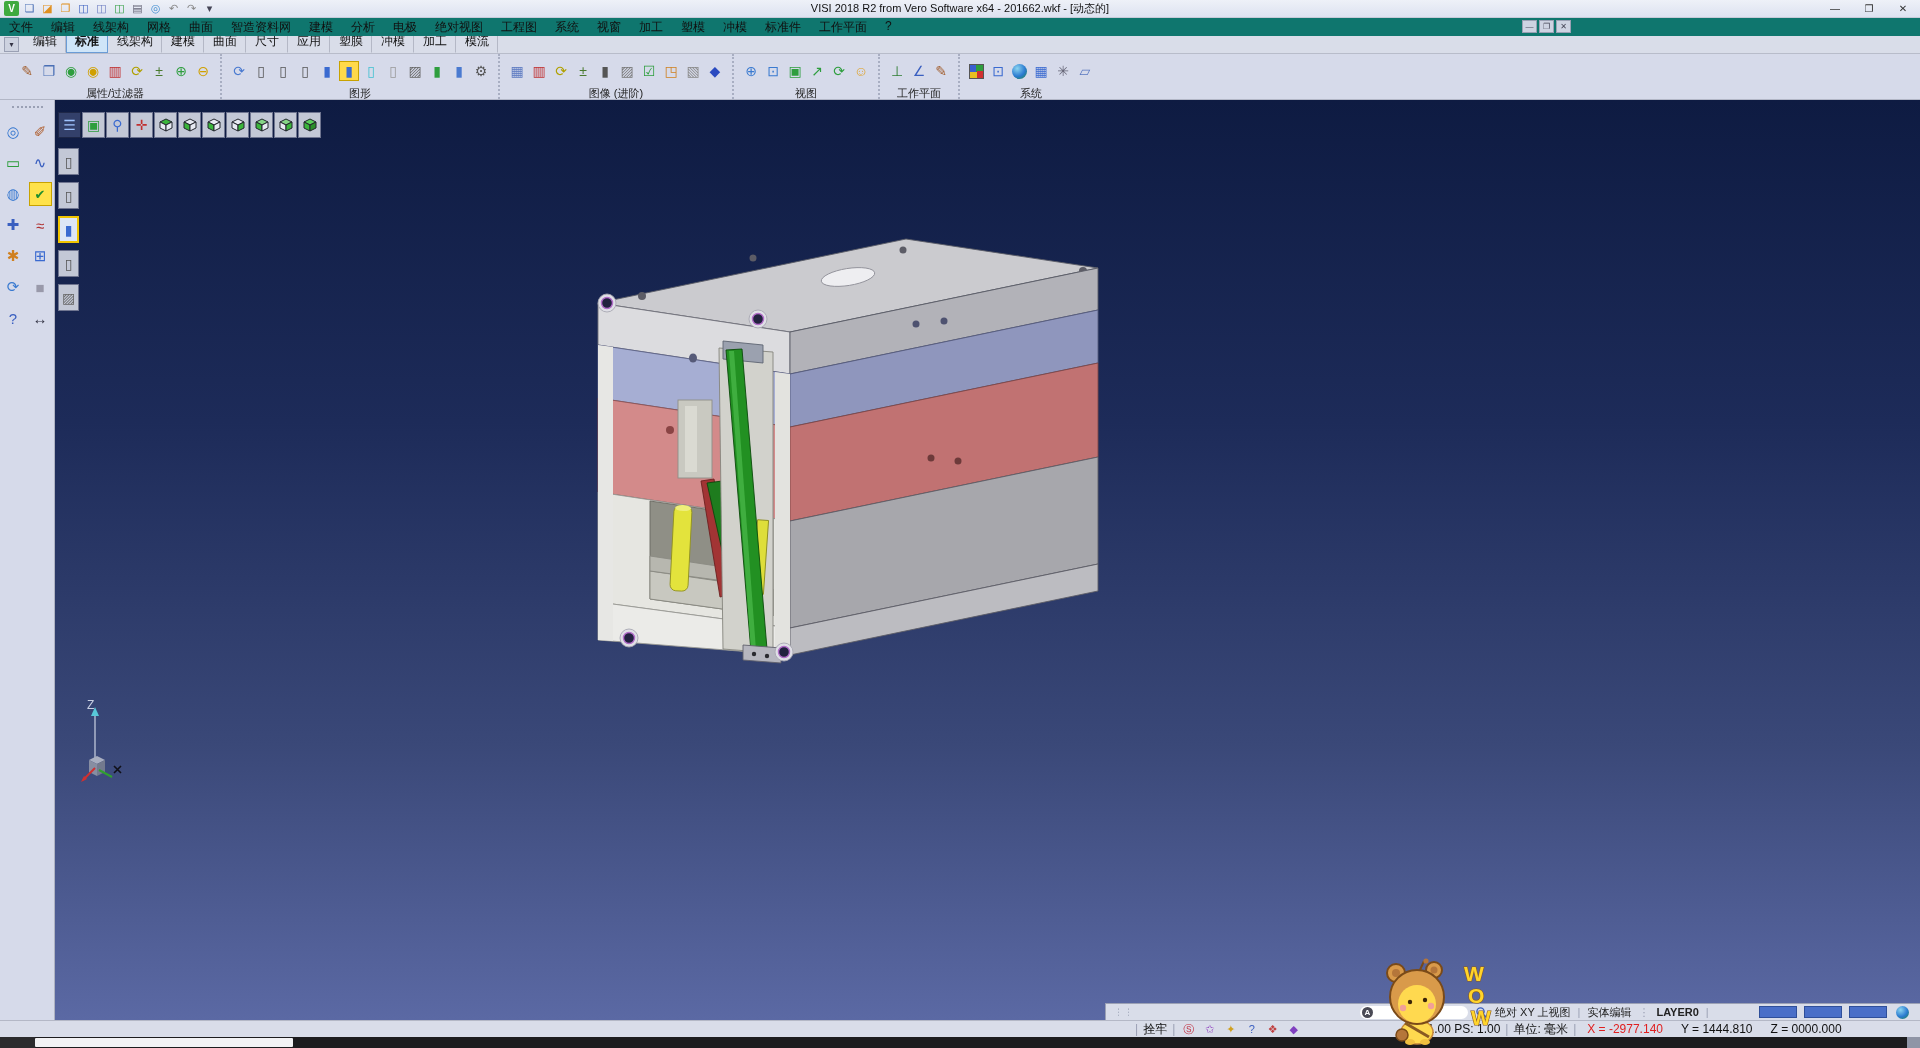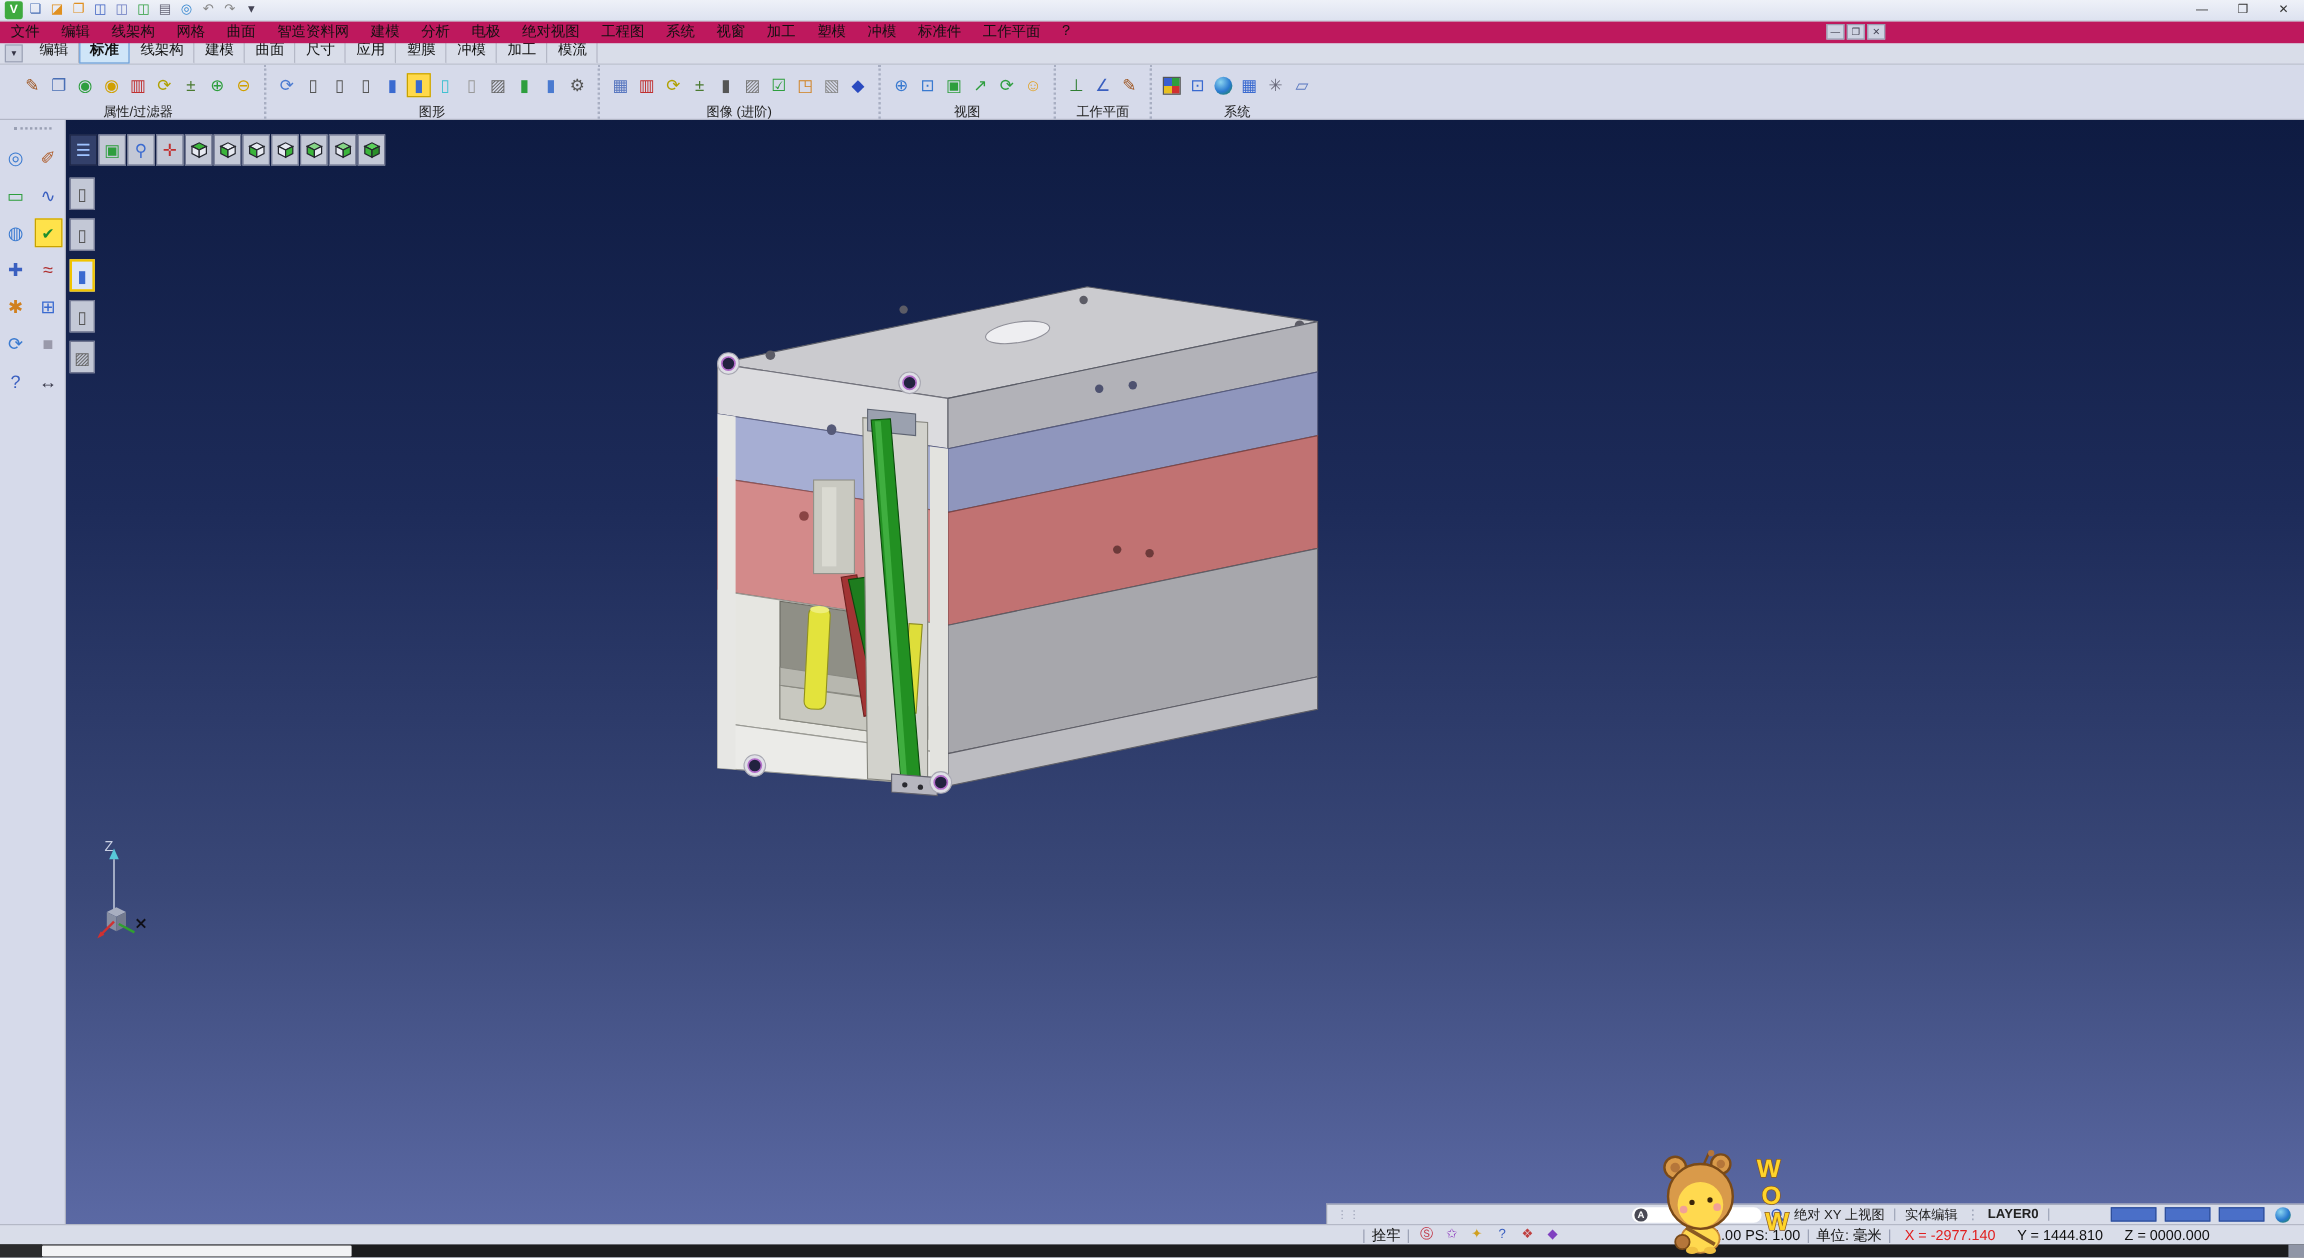--- a/index.html
+++ b/index.html
@@ -6,21 +6,21 @@
   body{width:1920px;height:1048px;overflow:hidden;font-family:"Liberation Sans",sans-serif;background:#d9dde9;color:#111}
   
   .titlebar{height:18px;display:flex;align-items:center;background:linear-gradient(#eef1f8,#dde2f0);border-bottom:1px solid #c6cad8;position:relative}
   .qa-icons{display:flex;align-items:center;gap:3px;padding-left:4px;z-index:2}
   .qa-icons .ico{width:15px;height:15px;font-size:11px;line-height:15px;text-align:center;overflow:hidden}
   .qa-icons .logo{background:#3faa3f;color:#fff;font-weight:bold;border-radius:2px;font-size:10px}
   .title-text{position:absolute;left:0;right:0;text-align:center;font-size:11px;color:#101010}
   .win-controls{margin-left:auto;display:flex;z-index:2}
   .win-btn{width:34px;height:17px;text-align:center;font-size:10px;line-height:17px;color:#333}
   
-  .menubar{height:18px;display:flex;align-items:flex-start;background:#be185d;font-size:12px;position:relative}
+  .menubar{height:18px;display:flex;align-items:center;background:#0f766e;font-size:12px;position:relative}
   .menu-item{padding:0 9px;white-space:nowrap}
   .mdi-controls{position:absolute;left:1522px;top:2px;display:flex;gap:2px}
   .mdi-btn{width:15px;height:13px;border:1px solid #9aa0b4;background:#ced3e2;font-size:8px;line-height:11px;text-align:center;color:#445}
   
   .tabbar{height:18px;display:flex;align-items:flex-end;background:#d9dde9;border-bottom:1px solid #b8bcca;padding-left:4px}
   .tab-drop{width:15px;height:15px;border:1px solid #9aa0b4;background:#cdd2e0;font-size:8px;text-align:center;line-height:13px;margin:0 5px 1px 0;color:#334}
   .tab{padding:1px 8px 2px;font-size:12px;border:1px solid transparent;border-right:1px solid #b4b8c6;white-space:nowrap}
   .tab.active{background:#cfe5f8;border:1px solid #6a9cd6;font-weight:bold}
   
   .toolbar{height:46px;background:#d6daea;display:flex;border-bottom:1px solid #b2b6c6;padding-left:10px}
@@ -106,20 +106,21 @@
     <span class="ico" style="color: rgb(102, 102, 119);">▤</span>
 
     <span class="ico" style="color: rgb(58, 138, 208);">◎</span>
 
     <span class="ico" style="color: rgb(136, 136, 136);">↶</span>
 
     <span class="ico" style="color: rgb(136, 136, 136);">↷</span>
 
     <span class="ico" style="color: rgb(68, 68, 85);">▾</span>
   </div>
+  <div class="title-text">VISI 2018 R2 from Vero Software x64 - 201662.wkf - [动态的]</div>
   <div class="win-controls">
     <div class="win-btn">—</div>
     <div class="win-btn">❐</div>
     <div class="win-btn">✕</div>
   </div>
 </div>
 
 <div class="menubar">
   <div style="display:flex">
     <span class="menu-item">文件</span>

